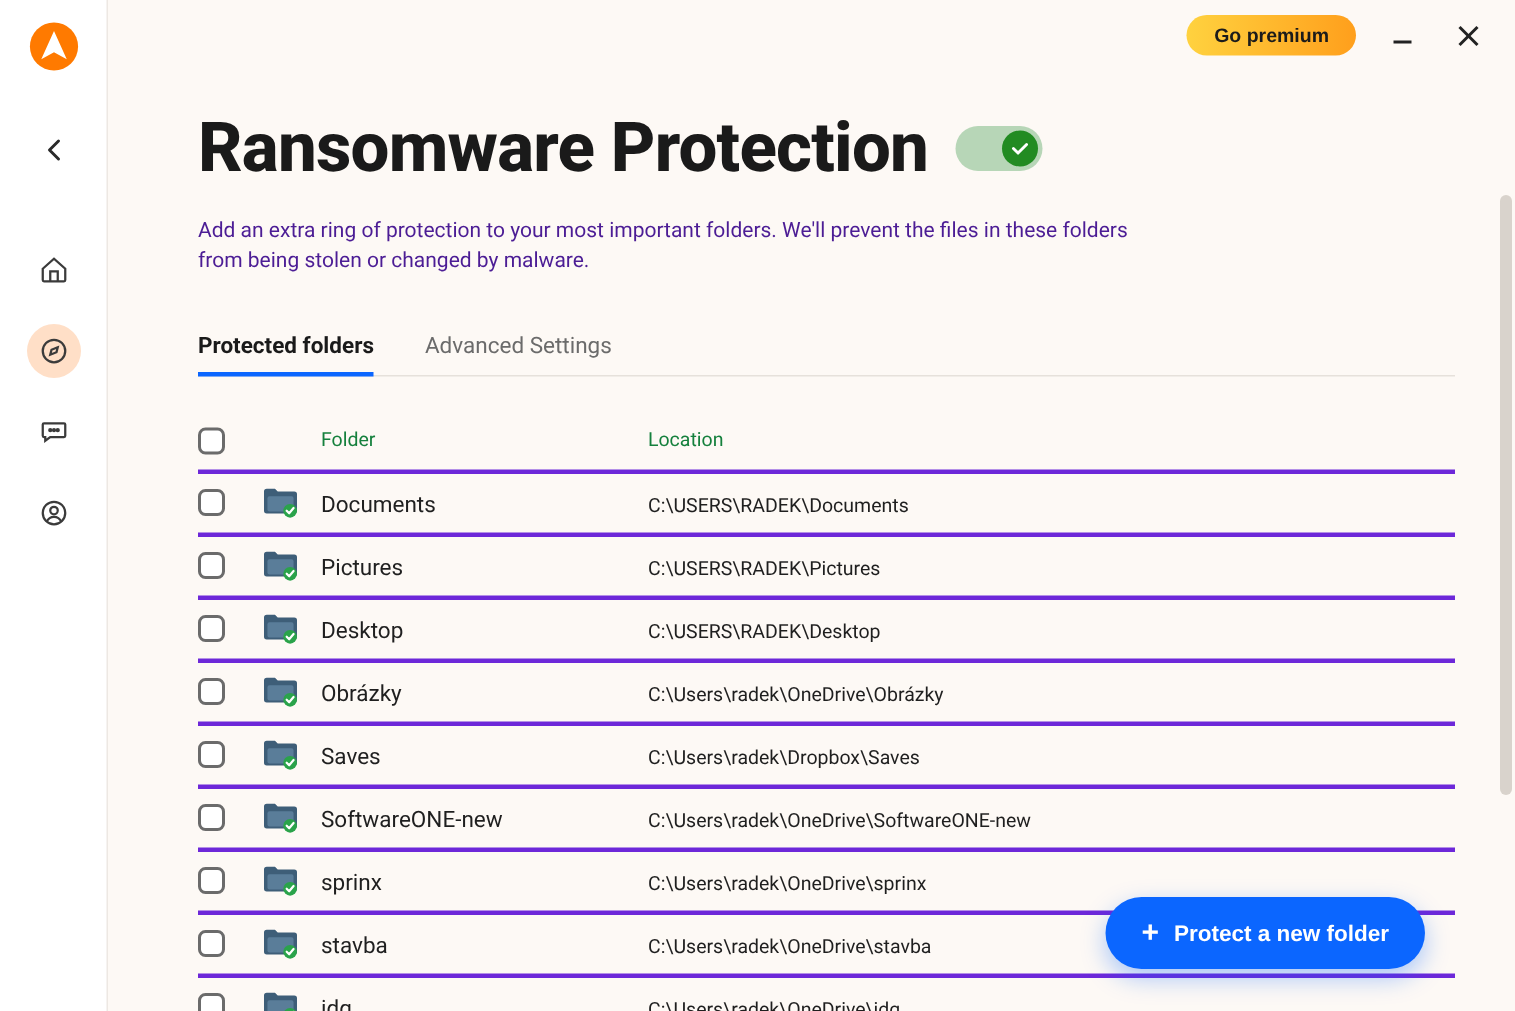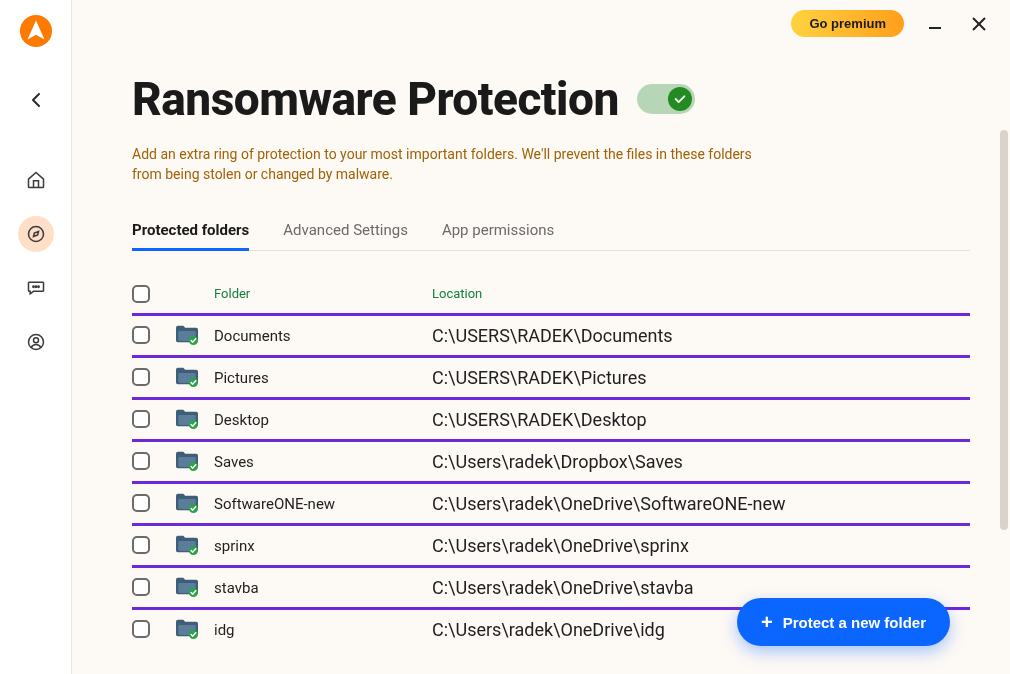--- a/index.html
+++ b/index.html
@@ -21,40 +21,40 @@
   .go-premium { background: linear-gradient(90deg,#ffd23f,#ff9f1c); color:#1b1b1b; font-weight:700; font-size:13px; padding:6px 18px; border-radius:20px; border:none; cursor:pointer; }
   .win-btn { width:26px; height:26px; display:flex; align-items:center; justify-content:center; cursor:pointer; color:#222; }
 
   
   .header { padding-top: 72px; }
   .title-row { display:flex; align-items:center; gap:18px; }
   .title { font-size: 46px; font-weight: 800; color:#1a1a1a; letter-spacing:-0.5px; }
   .toggle { width:58px; height:30px; background:#b7d6b7; border-radius:30px; position:relative; cursor:pointer; }
   .toggle .knob { position:absolute; right:3px; top:3px; width:24px; height:24px; border-radius:50%; background:#228b22; display:flex; align-items:center; justify-content:center; }
   .toggle .knob svg { width:14px; height:14px; color:#fff; }
-  .subtitle { margin-top:18px; color:#a16207; font-size:14px; max-width: 620px; line-height:1.45; }
+  .subtitle { margin-top:18px; color:#4c1d95; font-size:14px; max-width: 620px; line-height:1.45; }
 
   
   .tabs { display:flex; gap:34px; margin-top:36px; border-bottom:1px solid #e6e1db; }
   .tab { padding-bottom:11px; font-size:15px; color:#6b6b6b; cursor:pointer; position:relative; }
   .tab.active { color:#1a1a1a; font-weight:700; }
   .tab.active::after { content:""; position:absolute; left:0; right:0; bottom:-1px; height:3px; background:#0b66ff; }
 
   
   .table-wrap { margin-top:24px; }
   .thead { display:flex; align-items:center; padding: 10px 0; color:#15803d; font-size:13px; }
   .col-check { width:42px; display:flex; align-items:center; }
   .col-icon { width:40px; }
   .col-folder { width:218px; }
   .col-location { flex:1; }
   .checkbox { width:18px; height:18px; border:2px solid #6b6b6b; border-radius:5px; cursor:pointer; background:#fff; }
   .row { display:flex; align-items:center; height:42px; border-top:3px solid #6d28d9; }
   .folder-icon { width:26px; height:22px; position:relative; }
   .row .name { color:#1f1f1f; font-size:15px; }
-  .row .loc { color:#1f1f1f; font-size:18px; }
+  .row .loc { color:#1f1f1f; font-size:13px; }
 
   
   .fab { position:absolute; right:60px; bottom:28px; background:#0b66ff; color:#fff; border:none; border-radius:28px; padding:14px 24px; font-weight:700; font-size:15px; display:flex; align-items:center; gap:10px; cursor:pointer; box-shadow:0 6px 16px rgba(11,102,255,0.35); }
   .fab .plus { font-size:20px; line-height:1; }
 
   
   .scroll-hint { position:absolute; right:2px; top:130px; width:8px; height:400px; background:#d9d3cc; border-radius:4px; }
 </style>
 </head>
 <body>
@@ -130,21 +130,20 @@
               </svg>
           </div>
         </div>
       </div>
       <p class="subtitle">Add an extra ring of protection to your most important folders. We'll prevent the files in these folders from being stolen or changed by malware.</p>
     </div>
 
     <div class="tabs">
       <div class="tab active">Protected folders</div>
       <div class="tab">Advanced Settings</div>
-      <div class="tab">App permissions</div>
     </div>
 
     <div class="table-wrap">
       <div class="thead">
         <div class="col-check">
             <div class="checkbox"></div>
           </div>
         <div class="col-icon"></div>
         <div class="col-folder">Folder</div>
         <div class="col-location">Location</div>
@@ -200,20 +199,35 @@
               <div class="checkbox"></div>
             </div>
     <div class="col-icon">
               <div class="folder-icon"><svg viewBox="0 0 28 24" width="26" height="22">
     <path d="M2 4 a2 2 0 0 1 2-2 h6 l2 2 h12 a2 2 0 0 1 2 2 v12 a2 2 0 0 1 -2 2 H4 a2 2 0 0 1 -2 -2 Z" fill="#3e5e78"></path>
     <rect x="4.5" y="7.5" width="19" height="11" rx="1.5" fill="#5a7d99"></rect>
     <circle cx="21" cy="18" r="5" fill="#2aa34a"></circle>
     <path d="M18.5 18 l1.8 1.8 L23.5 16" stroke="#fff" stroke-width="1.6" fill="none" stroke-linecap="round" stroke-linejoin="round"></path>
   </svg></div>
             </div>
+    <div class="col-folder"><span class="name">Obrázky</span></div>
+    <div class="col-location"><span class="loc">C:\Users\radek\OneDrive\Obrázky</span></div>
+  </div>
+          <div class="row">
+    <div class="col-check">
+              <div class="checkbox"></div>
+            </div>
+    <div class="col-icon">
+              <div class="folder-icon"><svg viewBox="0 0 28 24" width="26" height="22">
+    <path d="M2 4 a2 2 0 0 1 2-2 h6 l2 2 h12 a2 2 0 0 1 2 2 v12 a2 2 0 0 1 -2 2 H4 a2 2 0 0 1 -2 -2 Z" fill="#3e5e78"></path>
+    <rect x="4.5" y="7.5" width="19" height="11" rx="1.5" fill="#5a7d99"></rect>
+    <circle cx="21" cy="18" r="5" fill="#2aa34a"></circle>
+    <path d="M18.5 18 l1.8 1.8 L23.5 16" stroke="#fff" stroke-width="1.6" fill="none" stroke-linecap="round" stroke-linejoin="round"></path>
+  </svg></div>
+            </div>
     <div class="col-folder"><span class="name">Saves</span></div>
     <div class="col-location"><span class="loc">C:\Users\radek\Dropbox\Saves</span></div>
   </div>
           <div class="row">
     <div class="col-check">
               <div class="checkbox"></div>
             </div>
     <div class="col-icon">
               <div class="folder-icon"><svg viewBox="0 0 28 24" width="26" height="22">
     <path d="M2 4 a2 2 0 0 1 2-2 h6 l2 2 h12 a2 2 0 0 1 2 2 v12 a2 2 0 0 1 -2 2 H4 a2 2 0 0 1 -2 -2 Z" fill="#3e5e78"></path>

